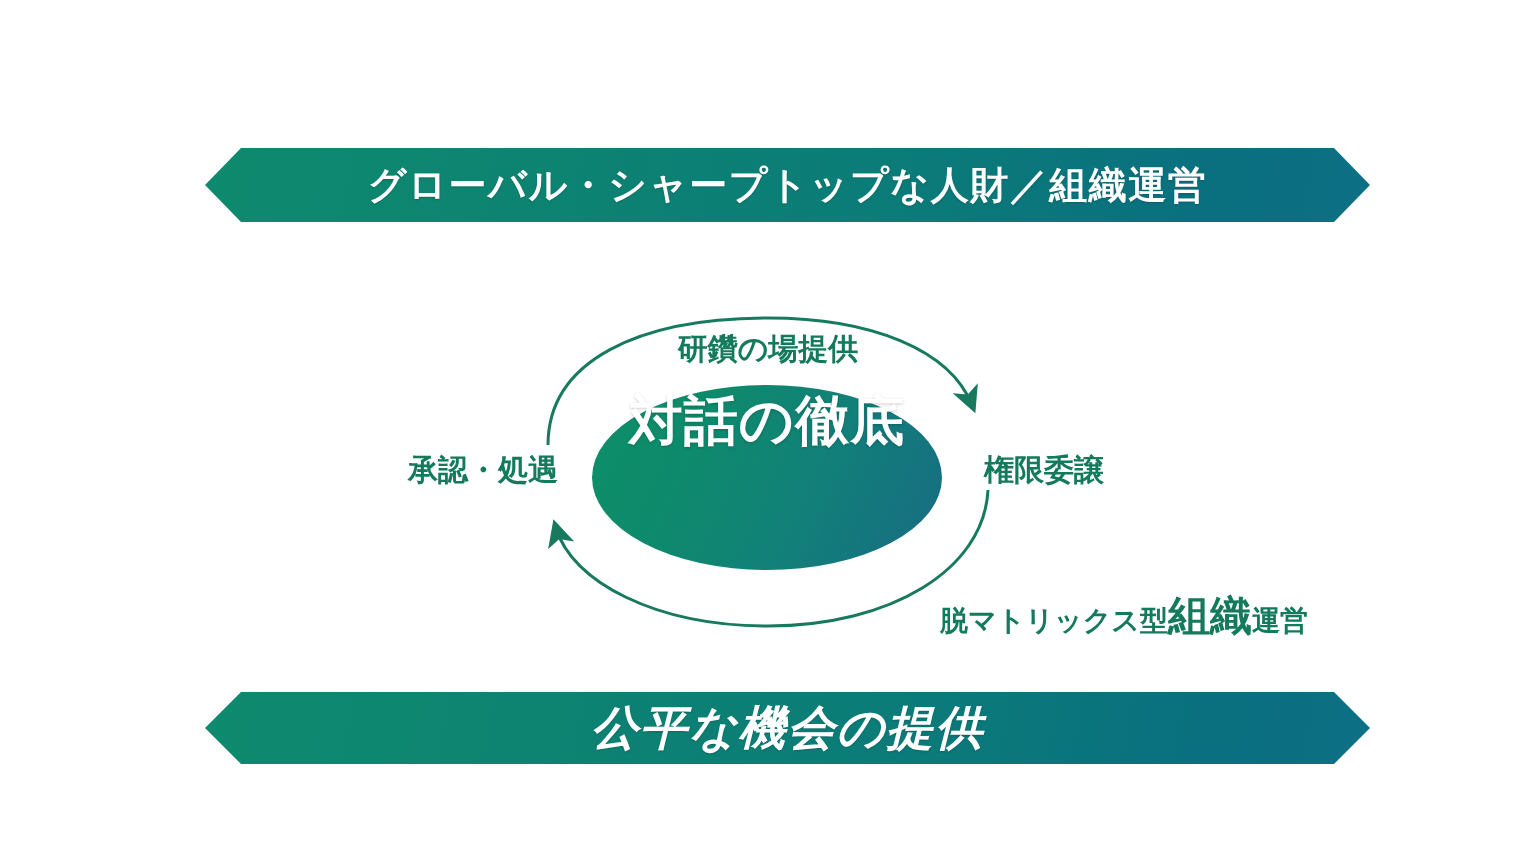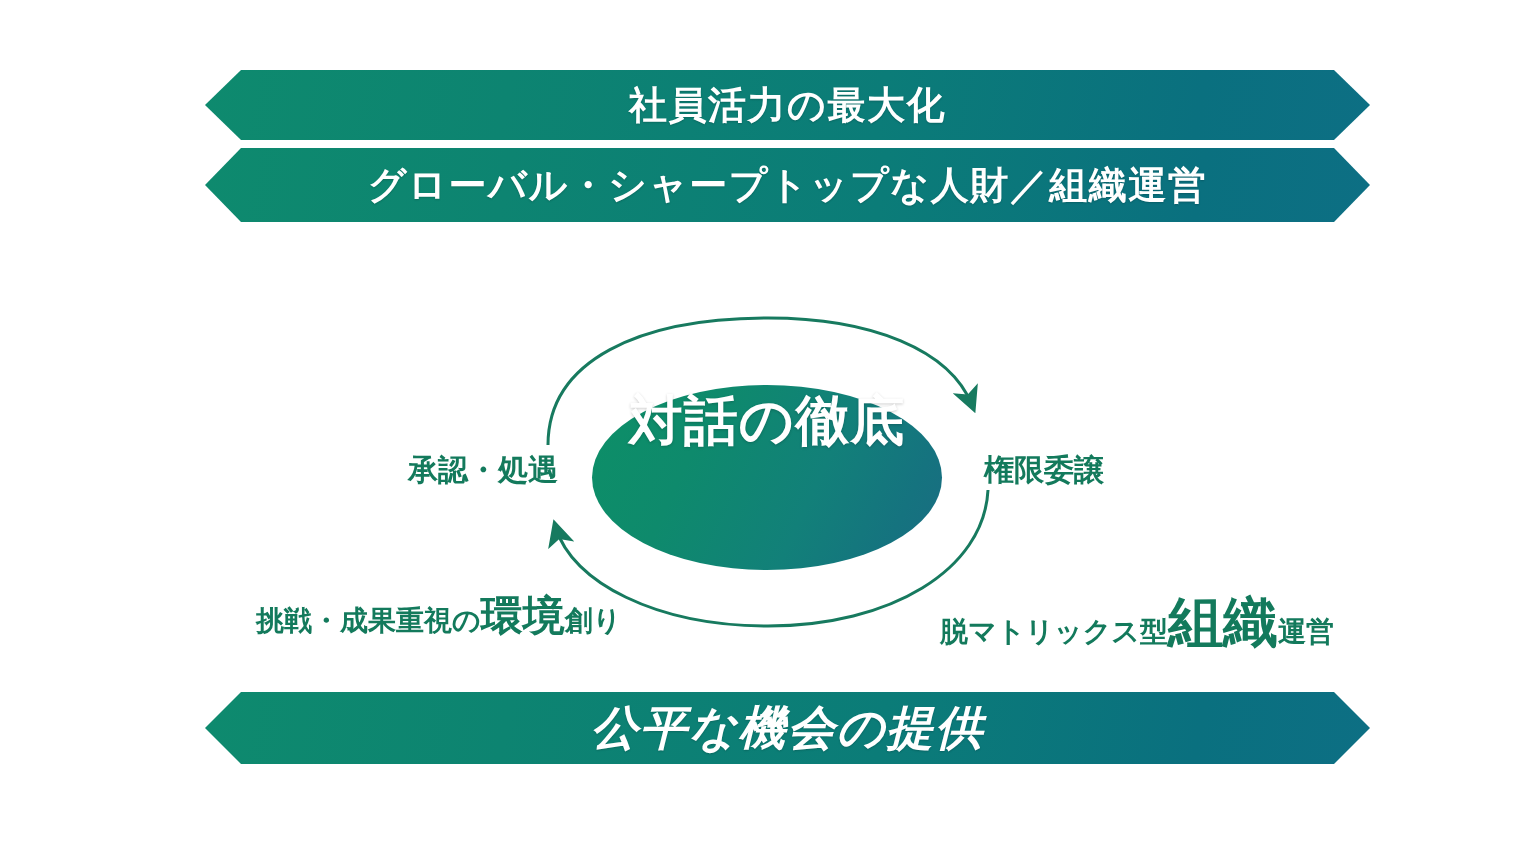--- a/index.html
+++ b/index.html
@@ -108,21 +108,21 @@
     font-size: 28px;
   }
   #label-bottom-left .big { font-size: 42px; }
 
   
   #label-bottom-right {
     left: 940px;
     top: 355px;
     font-size: 28px;
   }
-  #label-bottom-right .big { font-size: 55px; }
+  #label-bottom-right .big { font-size: 42px; }
 
   
   #center-ellipse {
     position: absolute;
     left: 592px;
     top: 145px;
     width: 350px;
     height: 185px;
     border-radius: 50%;
     background: linear-gradient(115deg, #0d8f67 0%, #0e8a6c 30%, #128079 62%, #15737f 85%, #1a6c82 100%);
@@ -137,51 +137,46 @@
     letter-spacing: 0.02em;
     white-space: nowrap;
     text-shadow: 0 1px 3px rgba(0,0,0,0.20);
   }
 </style>
 </head>
 <body>
 
 <div id="slide">
 
-  <div class="banner" id="banner-top">
-    <span class="banner-label">社員活力の最大化</span>
-  </div>
 
   <div class="banner" id="banner-second">
     <span class="banner-label">グローバル・シャープトップな人財／組織運営</span>
   </div>
 
   <div id="cycle">
 
     <svg id="cycle-svg" width="1536" height="420" viewBox="0 0 1536 420">
       <defs>
         <marker id="arrowhead-cw" markerWidth="9" markerHeight="9" refX="6" refY="4.5" orient="auto" markerUnits="strokeWidth">
           <path d="M0,0 L9,4.5 L0,9 L2.2,4.5 Z" fill="#177a5f"></path>
         </marker>
       </defs>
 
       <path d="M 548,205 C 548,120 640,78 768,78 C 872,78 950,110 972,165" fill="none" stroke="#177a5f" stroke-width="3" marker-end="url(#arrowhead-cw)"></path>
 
       <path d="M 988,250 C 984,330 890,386 768,386 C 656,386 572,342 556,288" fill="none" stroke="#177a5f" stroke-width="3" marker-end="url(#arrowhead-cw)"></path>
     </svg>
 
 
+    <div class="cycle-label" id="label-study">研鑽の場提供</div>
 
     <div class="cycle-label" id="label-left">承認・処遇</div>
 
     <div class="cycle-label" id="label-right">権限委譲</div>
 
-    <div class="cycle-label" id="label-bottom-left">
-      <span>挑戦・成果重視の</span><span class="big">環境</span><span>創り</span>
-    </div>
 
     <div class="cycle-label" id="label-bottom-right">
       <span>脱マトリックス型</span><span class="big">組織</span><span>運営</span>
     </div>
 
     <div id="center-ellipse">
       <span id="center-ellipse-label">対話の徹底</span>
     </div>
 
   </div>

